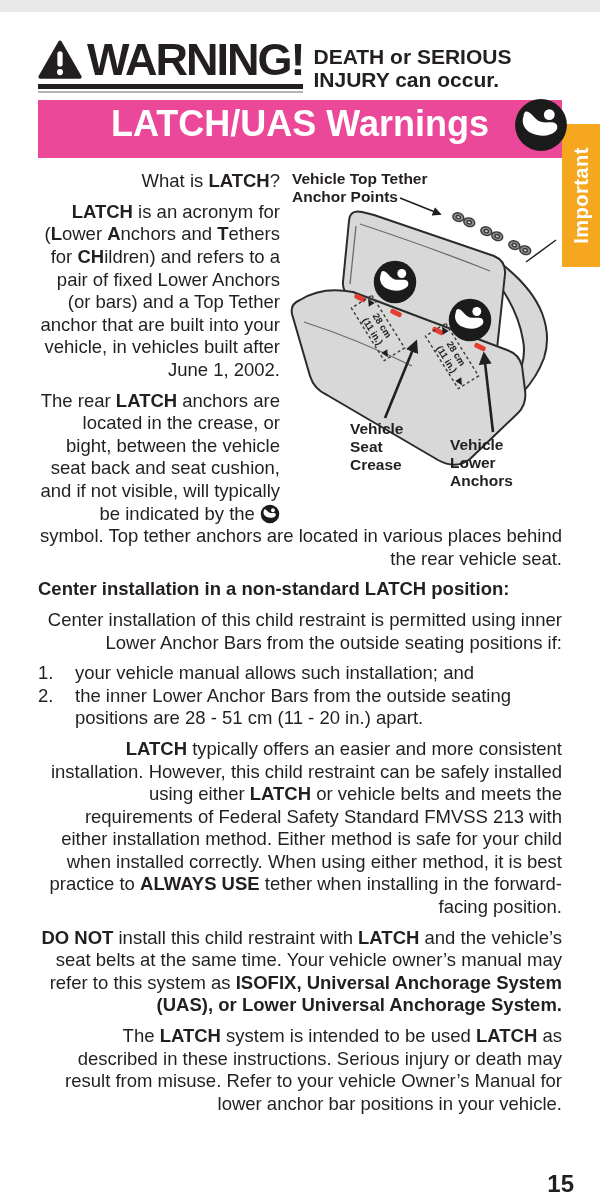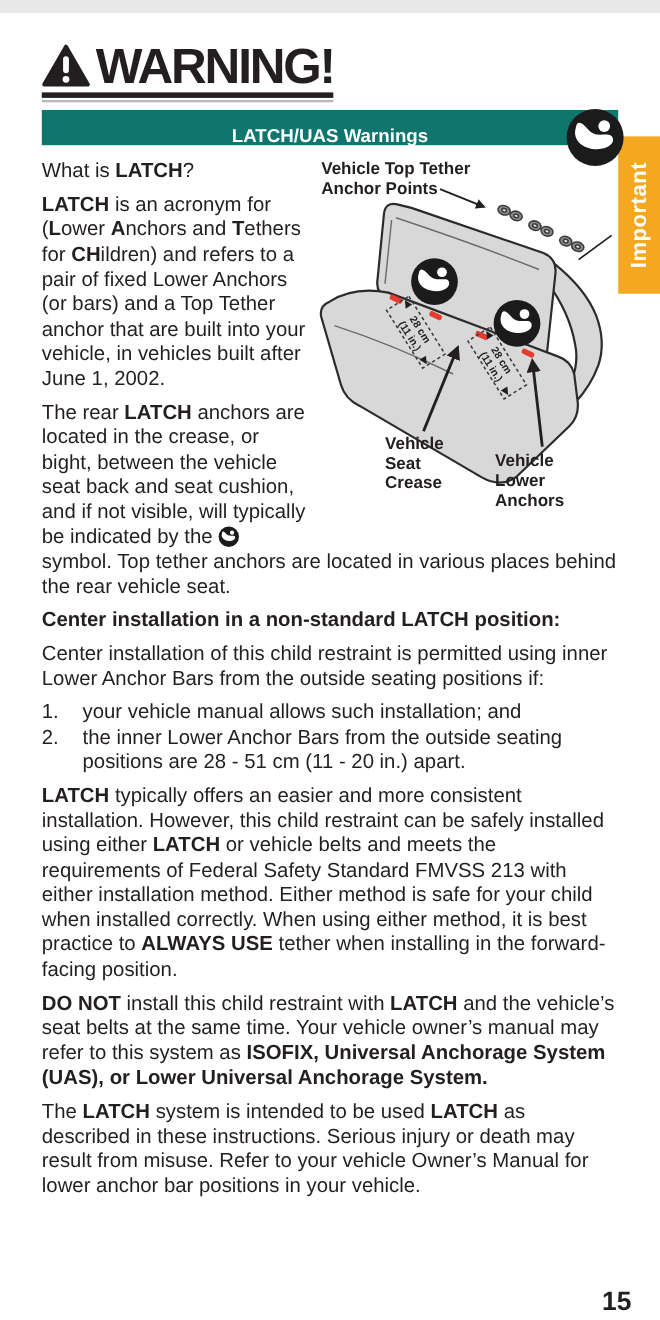--- a/index.html
+++ b/index.html
@@ -12,37 +12,37 @@
   .warn-header{ padding:24px 38px 0; display:flex; align-items:flex-start; gap:10px; }
   .warn-left{ display:inline-flex; flex-direction:column; }
   .warn-title-row{ display:flex; align-items:center; gap:5px; }
   .warn-tri{ width:44px; height:40px; flex:0 0 auto; }
   .warn-title{ font-size:45px; font-weight:bold; letter-spacing:-2px; line-height:1.05; white-space:nowrap; }
   .warn-rule{ height:5px; background:#231f20; margin-top:1px; }
   .warn-rule2{ height:2px; background:#b5b5b5; margin-top:2px; }
   .warn-sub{ font-size:21px; font-weight:bold; line-height:1.1; margin-top:9px; white-space:nowrap; }
   
   .banner{
-    position:relative; margin:7px 38px 0; height:32px; background:#0f766e;
-    text-align:center; line-height:47px; color:#fff; font-size:17px; font-weight:bold;
+    position:relative; margin:7px 38px 0; height:58px; background:#ec4899;
+    text-align:center; line-height:47px; color:#fff; font-size:36px; font-weight:bold;
     z-index:2;
   }
   .banner-latch{ position:absolute; right:-7px; top:-3px; width:56px; height:56px; }
   
   .side-tab{
     position:absolute; top:112px; right:0; width:38px; height:143px;
     background:#f5a81f; z-index:1; display:flex; align-items:center; justify-content:center;
   }
   .side-tab span{
     transform:rotate(-90deg); white-space:nowrap; color:#fff;
     font-size:20px; font-weight:bold; letter-spacing:0.5px;
   }
   
   main{ padding:12px 38px 0; font-size:18.5px; line-height:22.6px; }
-  main p{ margin:0 0 8px; }
+  main p{ margin:0 0 8px;text-align:right; }
   main b{ font-weight:bold; }
   .center-heading{ font-weight:bold; margin:2px 0 8px; }
   .num-list{ margin:0 0 8px; }
   .num-item{ display:flex; }
   .num-item .num{ width:37px; flex:0 0 auto; }
   .inline-latch{ width:20px; height:20px; vertical-align:-4px; }
   
   figure.latch-fig{ float:right; width:272px; height:335px; margin:0 0 6px 10px; }
   .fig-label{ font-size:15.5px; font-weight:bold; fill:#231f20; }
   .meas{ font-size:9.5px; font-weight:bold; text-anchor:middle; fill:#231f20; }
@@ -78,20 +78,24 @@
       <div class="warn-title-row">
         <svg class="warn-tri" viewBox="0 0 60 54">
           <path d="M30 3 L57 50 H3 Z" fill="#231f20" stroke="#231f20" stroke-width="5" stroke-linejoin="round"></path>
           <rect x="26.4" y="15" width="7.2" height="21" rx="3.6" fill="#ffffff"></rect>
           <circle cx="30" cy="43.5" r="4.2" fill="#ffffff"></circle>
         </svg>
         <span class="warn-title">WARNING!</span>
       </div>
       <div class="warn-rule"></div>
       <div class="warn-rule2"></div>
+    </div>
+    <div class="warn-sub">
+      <div>DEATH or SERIOUS</div>
+      <div>INJURY can occur.</div>
     </div>
   </header>
 
   <div class="banner">
     <span>LATCH/UAS Warnings</span>
     <svg class="banner-latch" viewBox="-27 -27 54 54">
       <use href="#latch-glyph"></use>
     </svg>
   </div>
 

